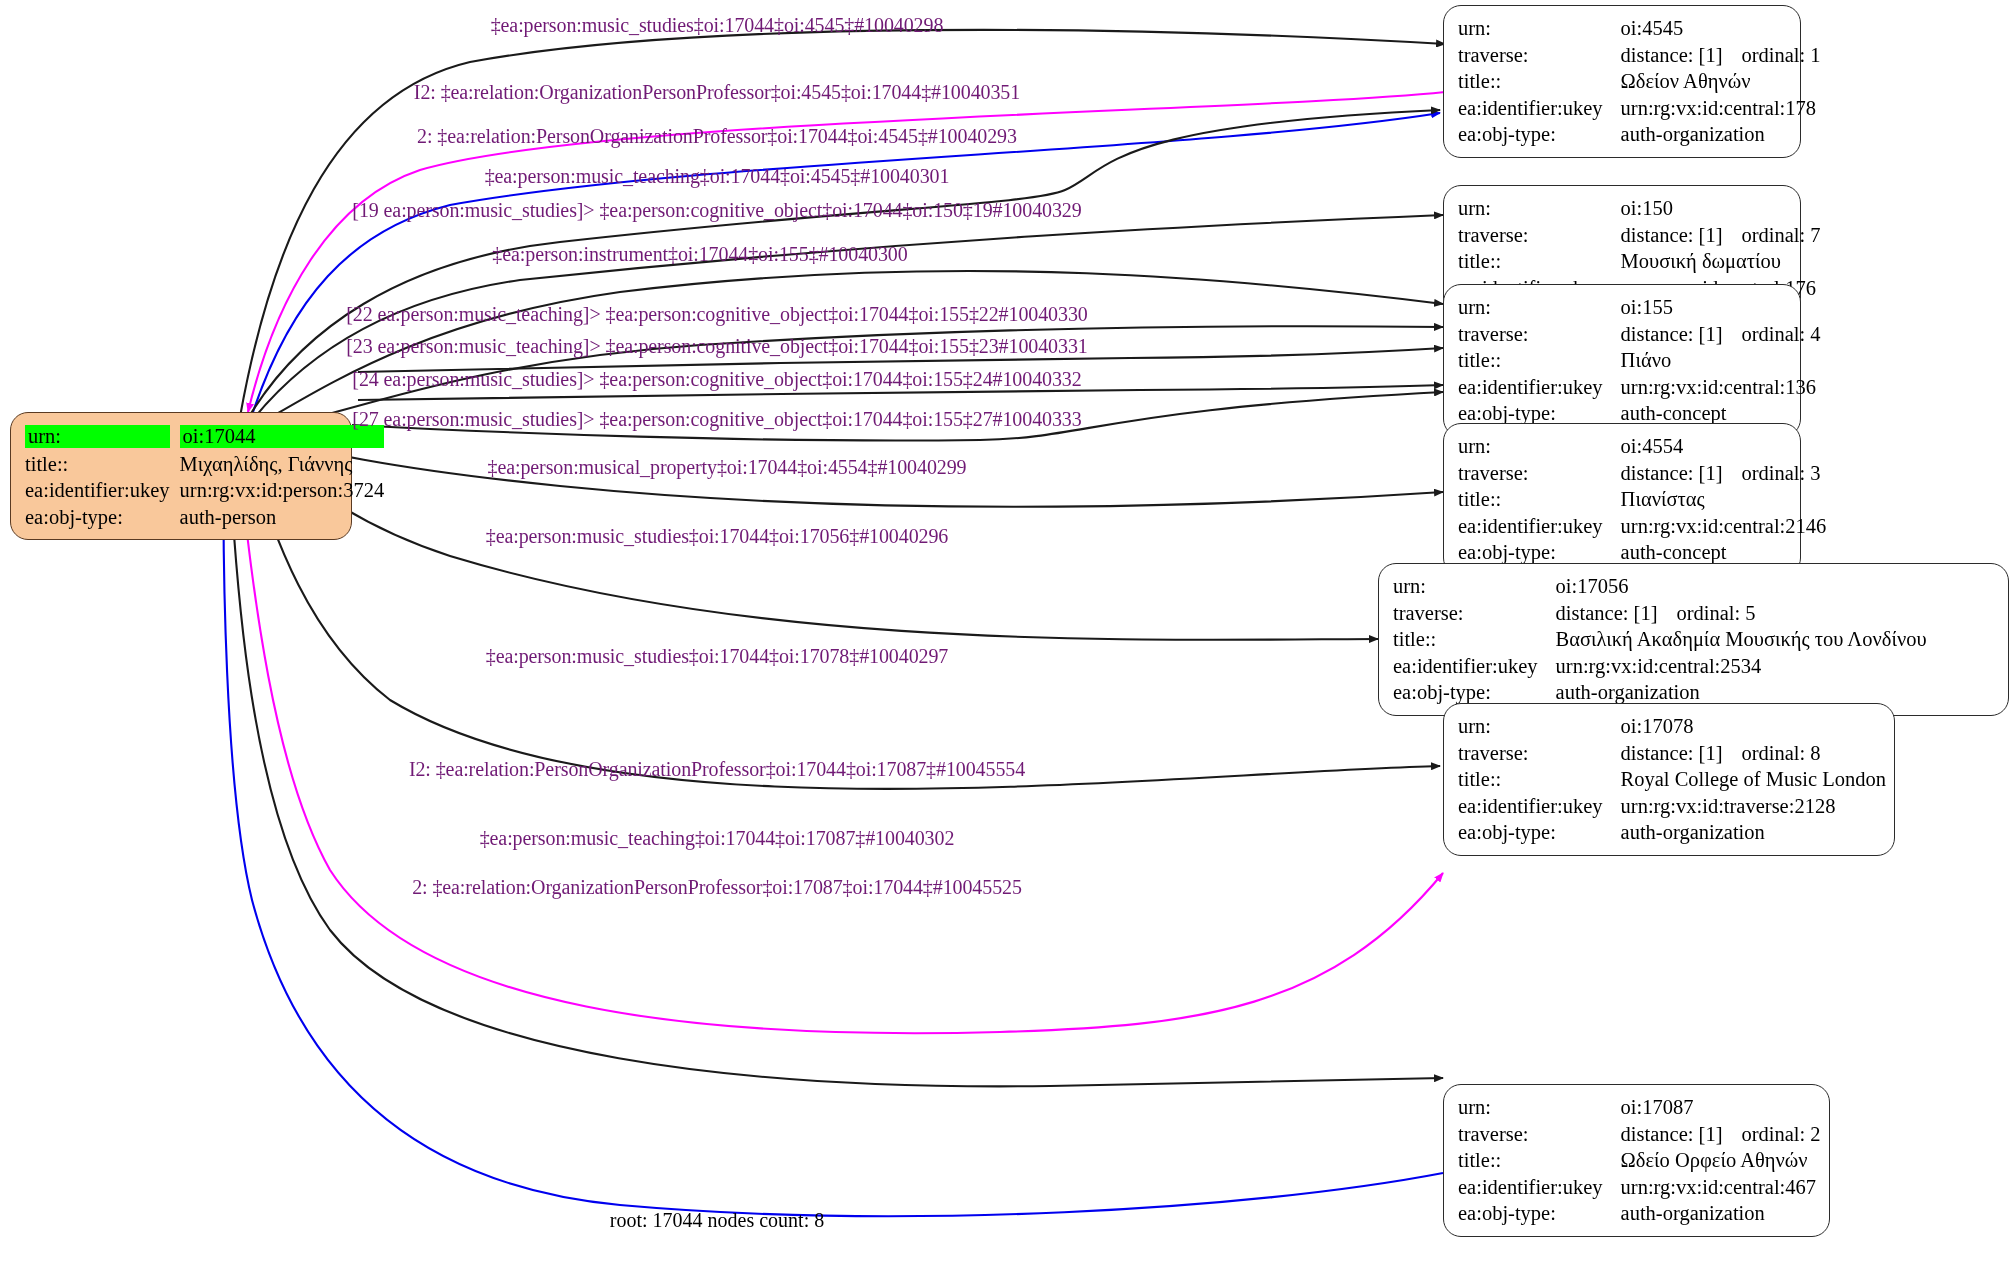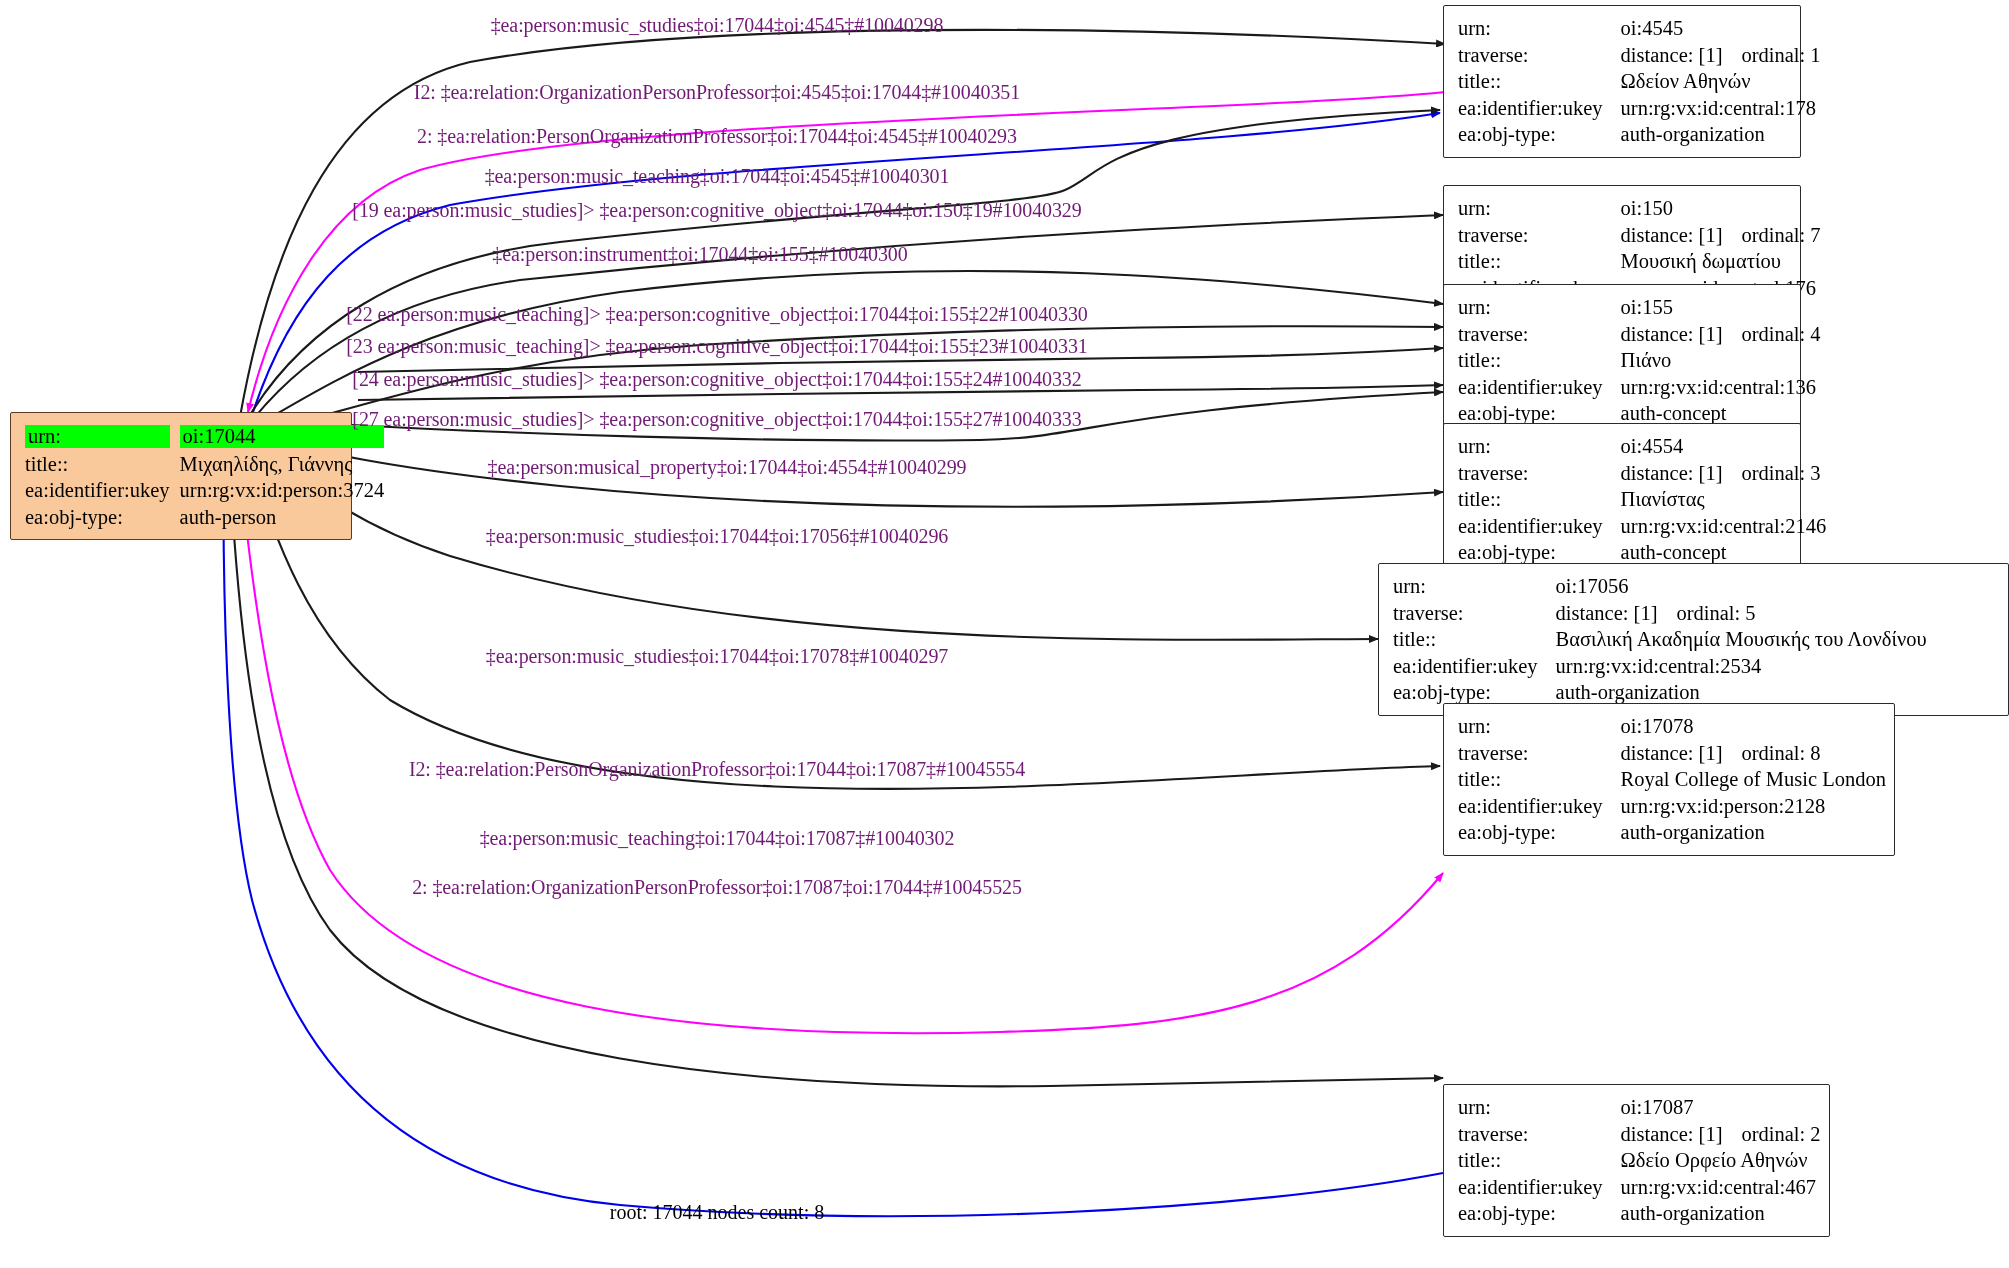--- a/index.html
+++ b/index.html
@@ -20,21 +20,21 @@
     left: 0;
     top: 0;
     width: 2009px;
     height: 1268px;
   }
   
   .node {
     position: absolute;
     box-sizing: border-box;
     border: 1.4px solid #2b2b2b;
-    border-radius: 2px;
+    border-radius: 18px;
     background: #ffffff;
     padding: 9px 14px 9px 14px;
   }
   .node.root {
     background: #f9c89b;
     border: 1.6px solid #5a3a22;
   }
   .node table {
     border-collapse: collapse;
     font-size: 20.5px;
@@ -66,20 +66,21 @@
     white-space: nowrap;
     transform: translateX(-50%);
     letter-spacing: -0.1px;
   }
   .footer-label {
     position: absolute;
     font-size: 20px;
     color: #000;
     white-space: nowrap;
     transform: translateX(-50%);
+    margin-top: 8px;
   }
 </style>
 </head>
 <body>
 
 <div id="canvas">
 
   <svg class="graph-layer" viewBox="0 0 2009 1268" xmlns="http://www.w3.org/2000/svg">
     <defs>
       <marker id="ah-black" markerWidth="10" markerHeight="8" refX="9" refY="4" orient="auto" markerUnits="userSpaceOnUse">
@@ -301,21 +302,21 @@
       <tr>
         <td class="key">traverse:</td>
         <td><span class="trav-dist">distance: [1]</span><span class="trav-ord">ordinal: 8</span></td>
       </tr>
       <tr>
         <td class="key">title::</td>
         <td>Royal College of Music London</td>
       </tr>
       <tr>
         <td class="key">ea:identifier:ukey</td>
-        <td>urn:rg:vx:id:person:2128</td>
+        <td>urn:rg:vx:id:traverse:2128</td>
       </tr>
       <tr>
         <td class="key">ea:obj-type:</td>
         <td>auth-organization</td>
       </tr>
     </tbody>
       </table>
   </div>
 
   <div class="node" style="left:1443px; top:1084px; width:387px;">

